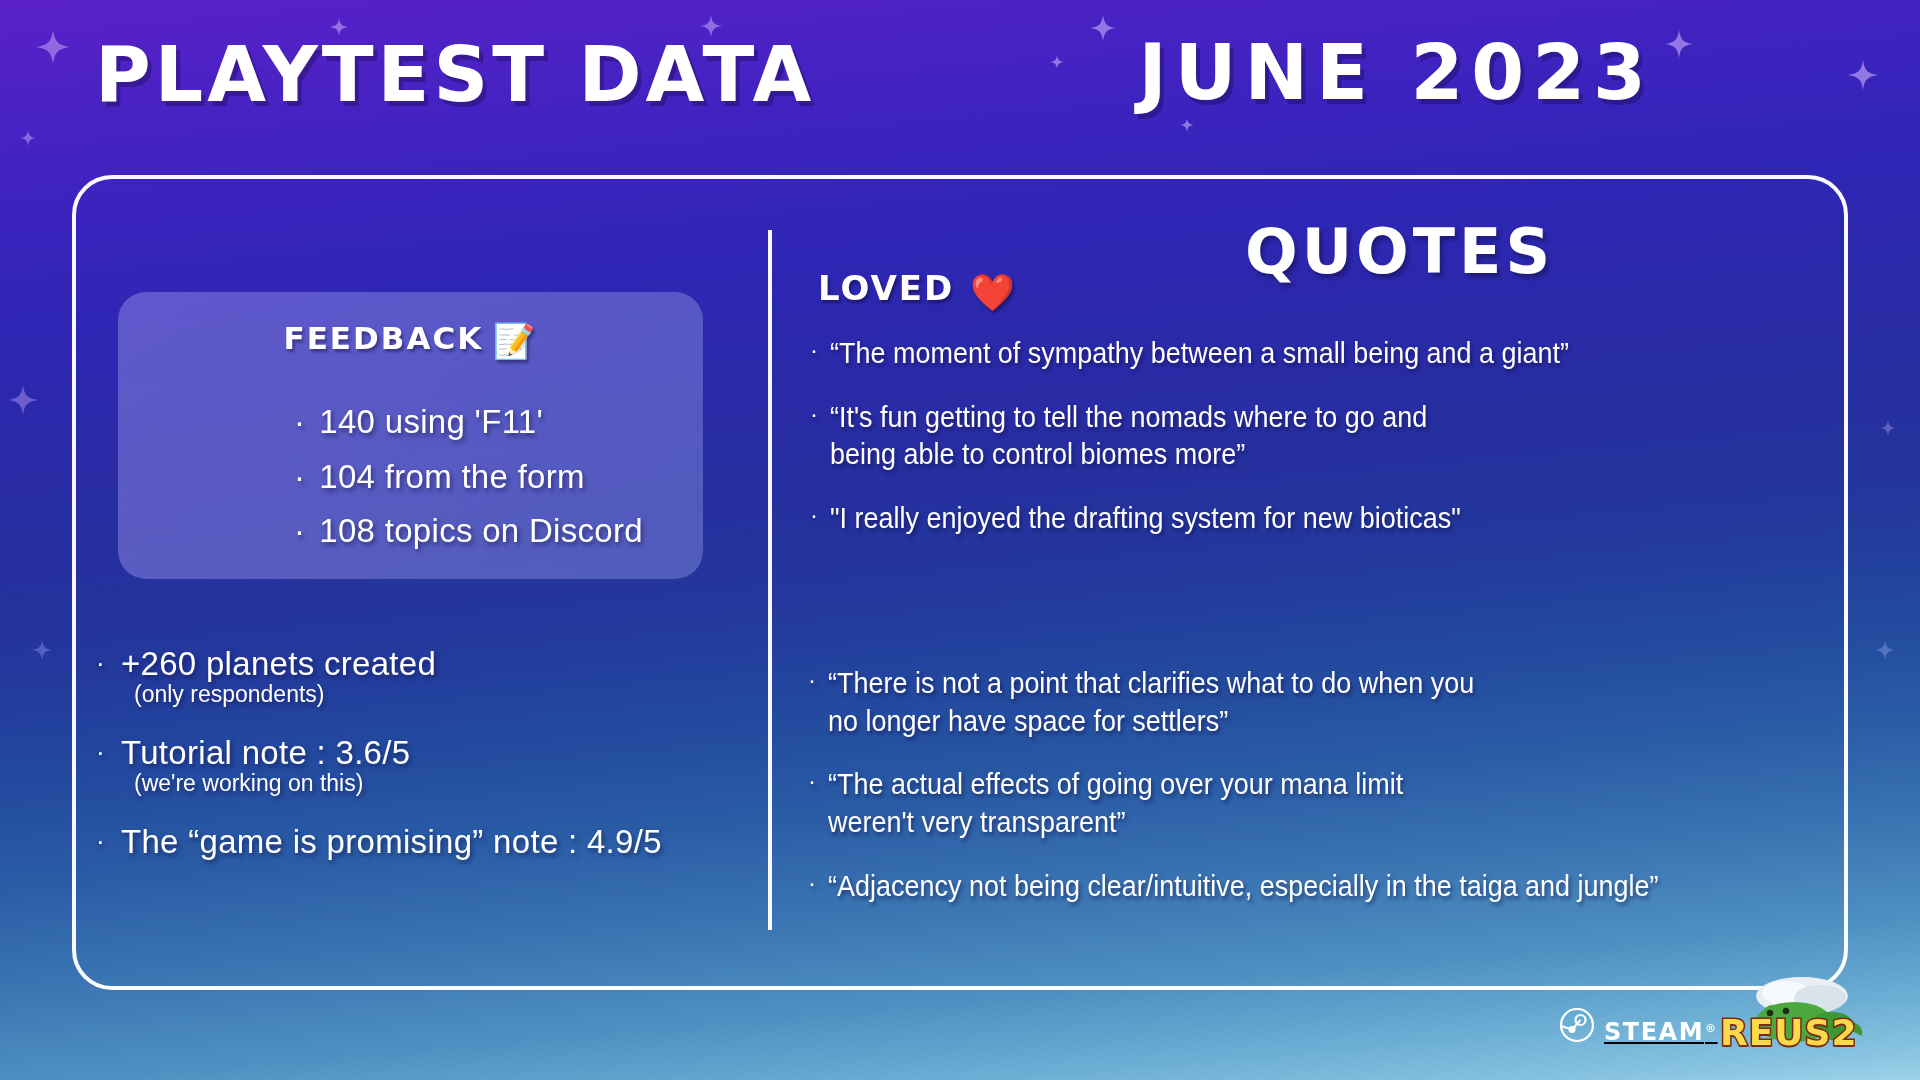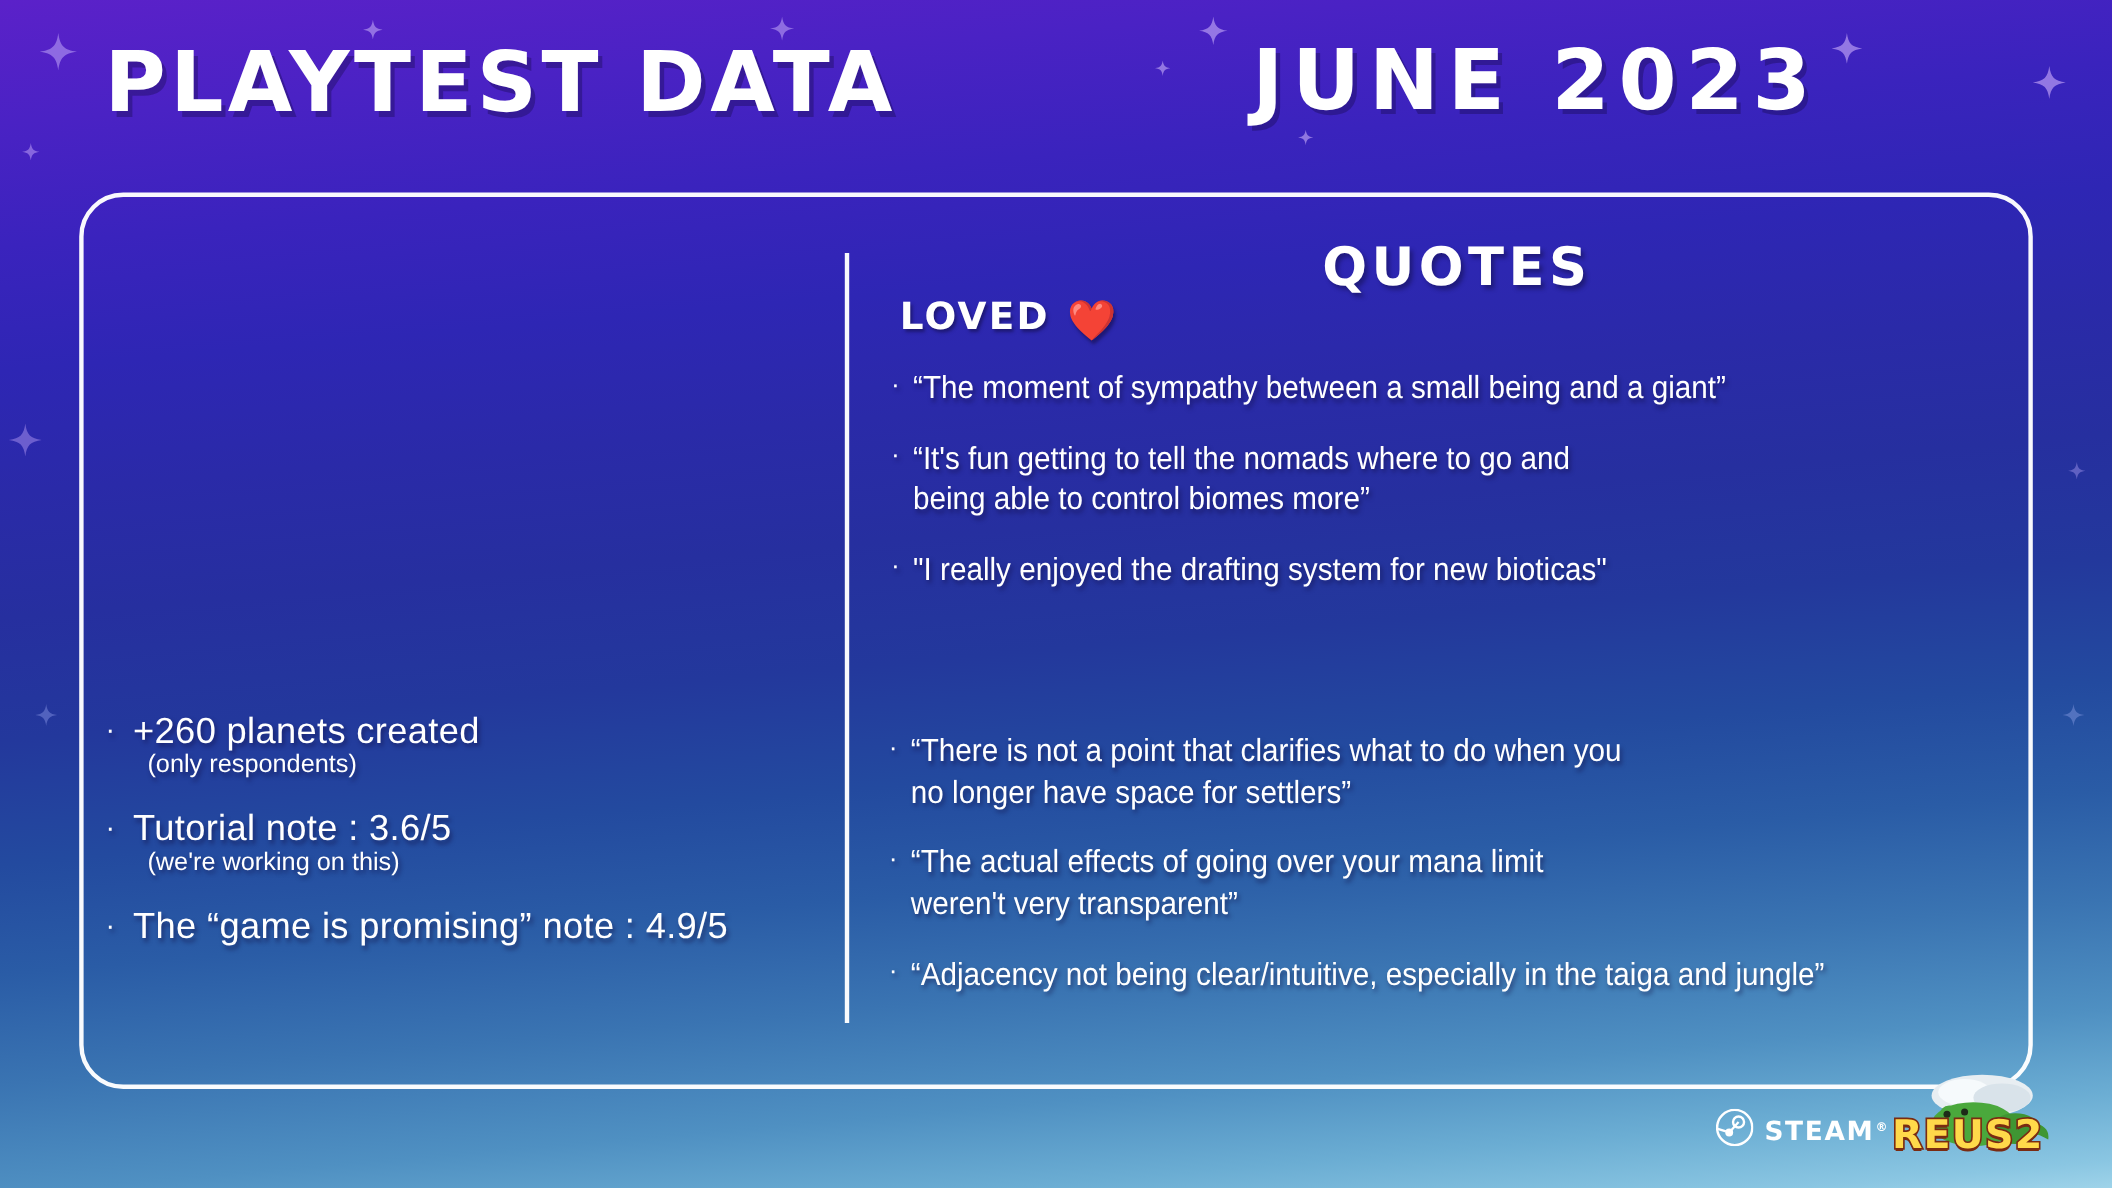--- a/index.html
+++ b/index.html
@@ -94,23 +94,23 @@
     font-size:23px;color:#fff;margin-left:38px;margin-top:-2px;
     text-shadow:2px 3px 4px rgba(15,10,60,.5);
   }
   
   .divider{
     position:absolute;left:768px;top:230px;width:4px;height:700px;
     background:rgba(255,255,255,.97);
   }
   
   .quotes-title{
-    position:absolute;left:1202px;top:215px;
-    font-family:"DejaVu Sans","Liberation Sans",sans-serif;
-    font-weight:bold;font-size:48px;letter-spacing:4px;color:#fff;
+    position:absolute;left:1245px;top:215px;
+    font-family:"DejaVu Sans","Liberation Sans",sans-serif;
+    font-weight:bold;font-size:62px;letter-spacing:4px;color:#fff;
     text-shadow:3px 4px 4px rgba(15,10,60,.45);
   }
   .sec-head{
     position:absolute;
     font-family:"DejaVu Sans","Liberation Sans",sans-serif;
     font-weight:bold;font-size:34px;letter-spacing:2px;color:#fff;
     text-shadow:2px 3px 3px rgba(15,10,60,.5);
   }
   .sec-head .emoji{font-size:36px;margin-left:16px;vertical-align:-5px;}
   #loved-head{left:818px;top:268px;}
@@ -128,21 +128,21 @@
   }
   .qitem .qtext{
     font-family:"Liberation Sans Narrow","Liberation Sans",sans-serif;
     font-size:29px;color:#fff;line-height:1.3;
     text-shadow:2px 3px 4px rgba(15,10,60,.5);
     transform:scaleX(.93);transform-origin:left center;
     white-space:pre-line;
   }
   
   .steam-logo{
-    position:absolute;left:1560px;top:1008px;display:flex;align-items:center;gap:10px;
+    position:absolute;left:1560px;top:1008px;display:flex;align-items:flex-end;gap:10px;text-decoration:underline;
   }
   .steam-logo .txt{
     font-family:"DejaVu Sans","Liberation Sans",sans-serif;
     font-weight:bold;font-size:24px;letter-spacing:1.5px;color:#fff;
   }
   .steam-logo .reg{font-size:11px;vertical-align:8px;margin-left:1px;}
   .reus-logo{
     position:absolute;left:1720px;top:970px;width:160px;height:95px;
   }
   .reus-text{
@@ -226,20 +226,30 @@
       </svg>
   </div>
 
   <div class="header">
     <div class="title-left">PLAYTEST DATA</div>
     <div class="title-right">JUNE 2023</div>
   </div>
 
   <div class="panel"></div>
 
+  <div class="feedback-card">
+    <div class="feedback-title">
+      <span>FEEDBACK</span><span class="emoji">📝</span>
+    </div>
+    <ul class="fb-list">
+      <li><span class="b">·</span><span>140 using 'F11'</span></li>
+      <li><span class="b">·</span><span>104 from the form</span></li>
+      <li><span class="b">·</span><span>108 topics on Discord</span></li>
+    </ul>
+  </div>
 
   <div class="stats">
     <div class="stat">
       <div class="main"><span class="b">·</span><span>+260 planets created</span></div>
       <div class="sub">(only respondents)</div>
     </div>
     <div class="stat">
       <div class="main"><span class="b">·</span><span>Tutorial note : 3.6/5</span></div>
       <div class="sub">(we're working on this)</div>
     </div>

